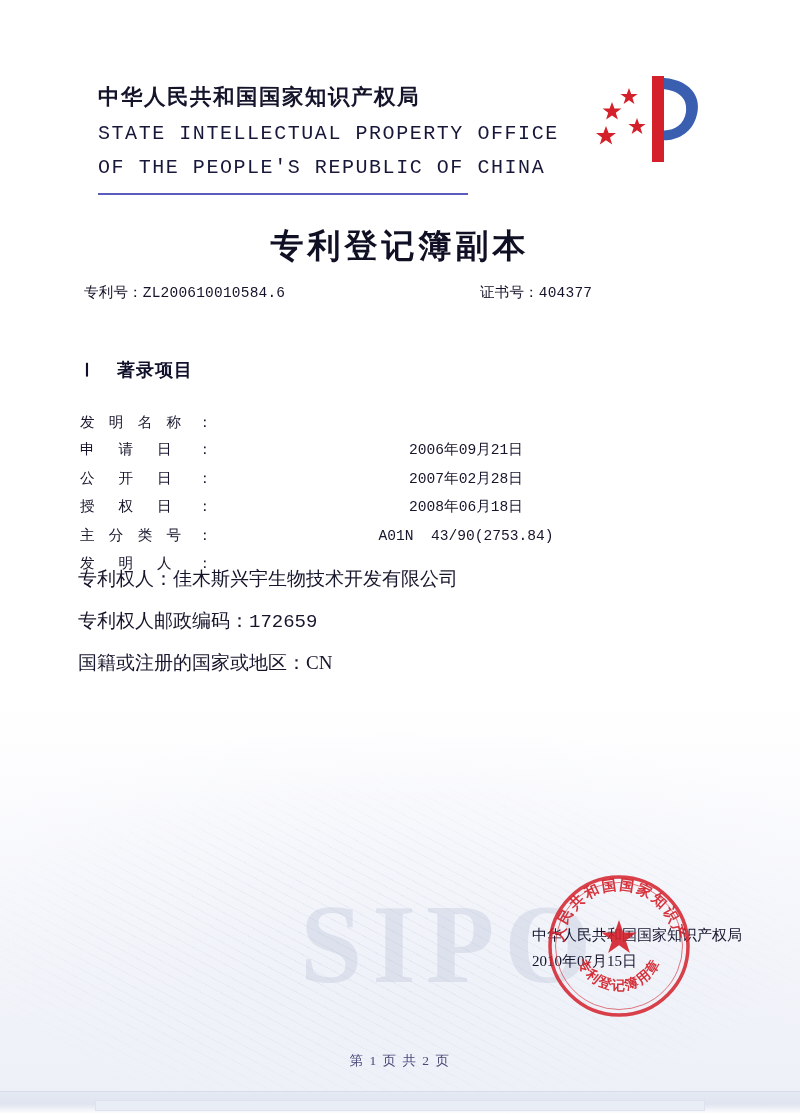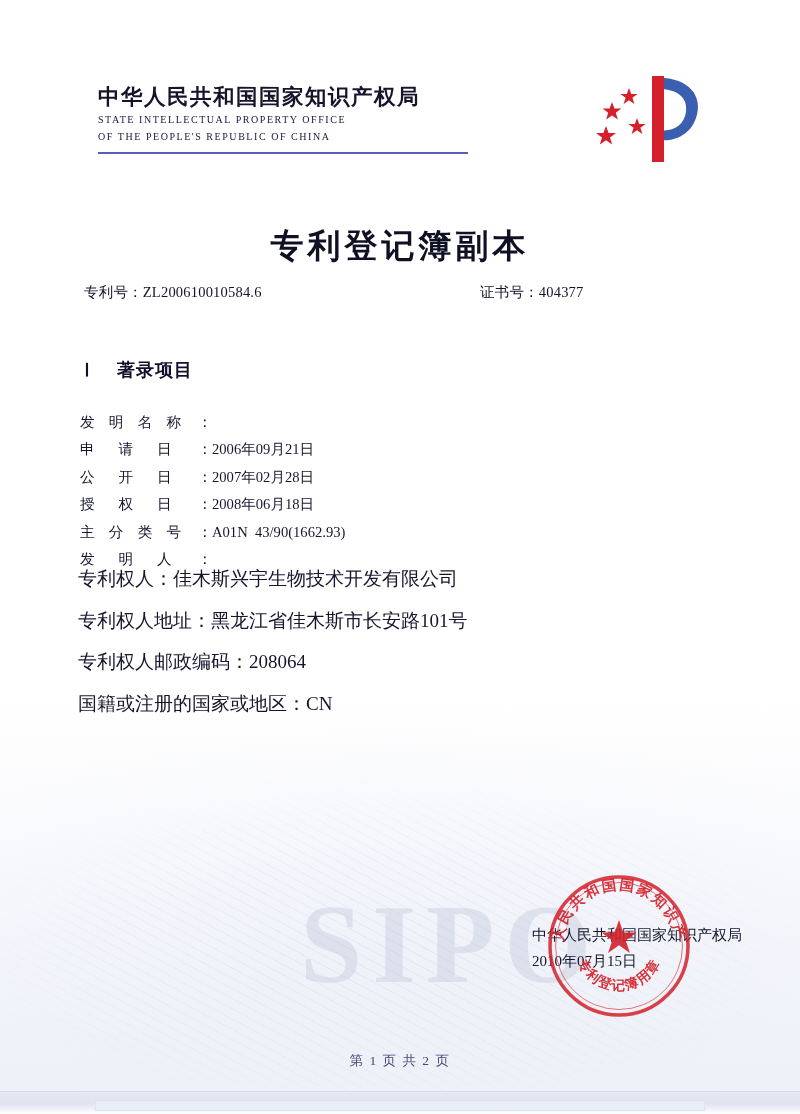--- a/index.html
+++ b/index.html
@@ -81,23 +81,23 @@
   }
   .cn-office {
     font-family: "DejaVu Serif", "Liberation Serif", serif;
     font-size: 21.5px;
     font-weight: 700;
     letter-spacing: 1.5px;
     color: #14142b;
     line-height: 1.25;
   }
   .en-office {
-    margin-top: 0;
-    font-family: Liberation Serif, serif;
-    font-size: 10px;
+    margin-top: 6px;
+    font-family: Liberation Mono, monospace;
+    font-size: 20px;
     letter-spacing: 1.55px;
     color: #17173a;
     line-height: 1.72;
   }
   .header-rule {
     margin-top: 7px;
     width: 370px;
     height: 2px;
     background: #5b5bbd;
   }
@@ -181,21 +181,22 @@
     letter-spacing: 0;
   }
   .field-label .colon {
     margin-left: 2px;
   }
   .field-value {
     flex: 1 1 auto;
     white-space: pre;
   }
   .mono-num {
-    font-family: Liberation Serif, serif;
+    font-family: Liberation Mono, monospace;
+    text-align: center;
   }
 
   
   .owner {
     position: absolute;
     left: 78px;
     top: 565px;
     width: 650px;
     font-size: 19px;
     color: #15152c;
@@ -323,43 +324,40 @@
     </div>
 
     <div class="field-row">
       <div class="field-label">
         <span>主</span>
         <span>分</span>
         <span>类</span>
         <span>号</span>
         <span class="colon">：</span>
       </div>
-      <div class="field-value mono-num">A01N  43/90(1662.93)</div>
+      <div class="field-value mono-num">A01N  43/90(2753.84)</div>
     </div>
 
     <div class="field-row">
       <div class="field-label">
         <span>发</span>
         <span>明</span>
         <span>人</span>
         <span class="colon">：</span>
       </div>
     </div>
 
   </div>
 
   <div class="owner">
     <div class="owner-row">
       <span>专利权人：</span><span>佳木斯兴宇生物技术开发有限公司</span>
     </div>
     <div class="owner-row">
-      <span>专利权人地址：</span><span>黑龙江省佳木斯市长安路101号</span>
-    </div>
-    <div class="owner-row">
-      <span>专利权人邮政编码：</span><span class="mono-num">208064</span>
+      <span>专利权人邮政编码：</span><span class="mono-num">172659</span>
     </div>
     <div class="owner-row">
       <span>国籍或注册的国家或地区：</span><span>CN</span>
     </div>
   </div>
 
   <div class="sign-block">
     <div>中华人民共和国国家知识产权局</div>
     <div>2010年07月15日</div>
   </div>

